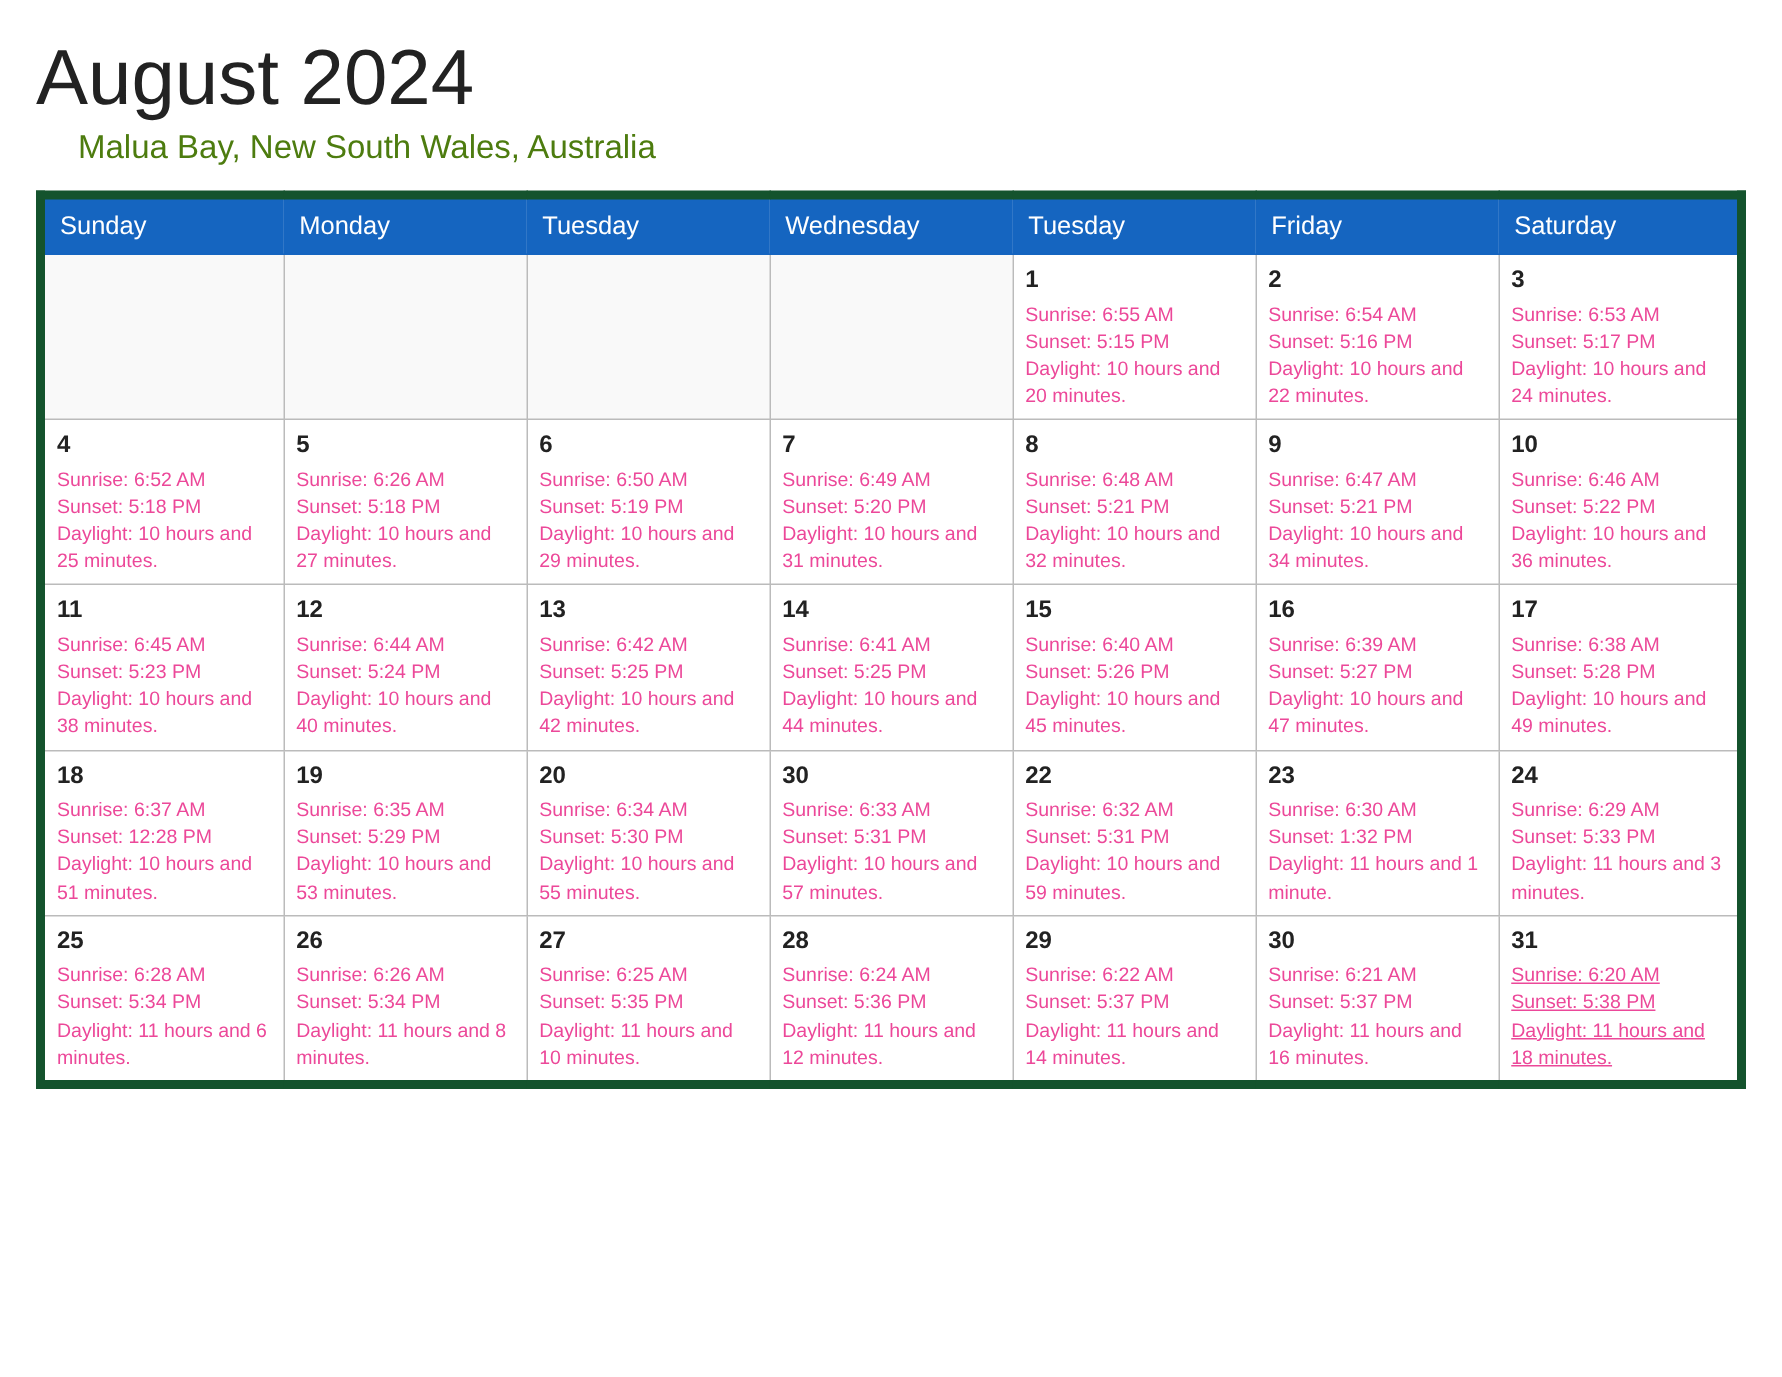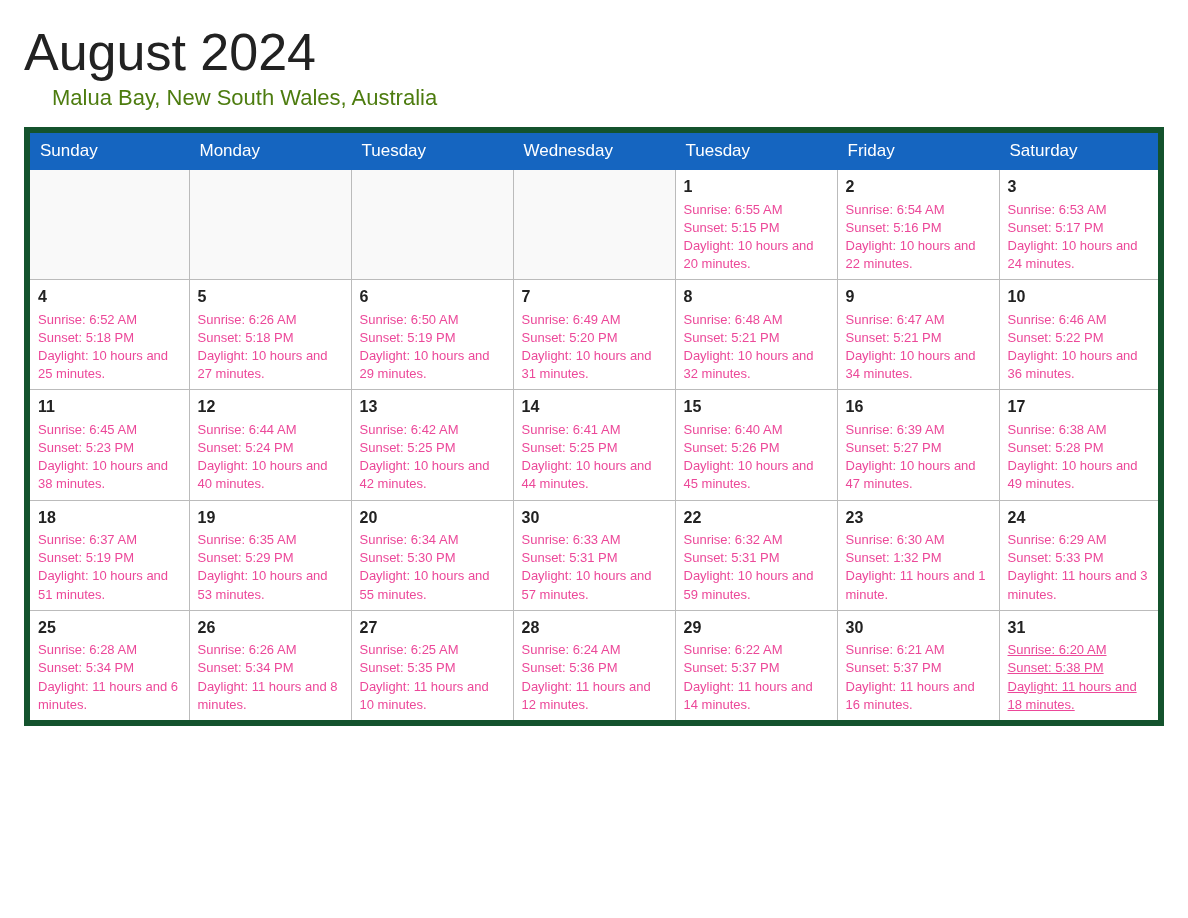--- a/index.html
+++ b/index.html
@@ -156,21 +156,21 @@
 Daylight: 10 hours and 45 minutes.</span></td>
         <td><span class="day-num">16</span><span class="day-info" style="white-space: pre-line;">Sunrise: 6:39 AM
 Sunset: 5:27 PM
 Daylight: 10 hours and 47 minutes.</span></td>
         <td><span class="day-num">17</span><span class="day-info" style="white-space: pre-line;">Sunrise: 6:38 AM
 Sunset: 5:28 PM
 Daylight: 10 hours and 49 minutes.</span></td>
       </tr>
       <tr>
         <td><span class="day-num">18</span><span class="day-info" style="white-space: pre-line;">Sunrise: 6:37 AM
-Sunset: 5:19 PM
+Sunset: 12:28 PM
 Daylight: 10 hours and 51 minutes.</span></td>
         <td><span class="day-num">19</span><span class="day-info" style="white-space: pre-line;">Sunrise: 6:35 AM
 Sunset: 5:29 PM
 Daylight: 10 hours and 53 minutes.</span></td>
         <td><span class="day-num">20</span><span class="day-info" style="white-space: pre-line; text-align: right;">Sunrise: 6:34 AM
 Sunset: 5:30 PM
 Daylight: 10 hours and 55 minutes.</span></td>
         <td><span class="day-num">30</span><span class="day-info" style="white-space: pre-line;">Sunrise: 6:33 AM
 Sunset: 5:31 PM
 Daylight: 10 hours and 57 minutes.</span></td>

